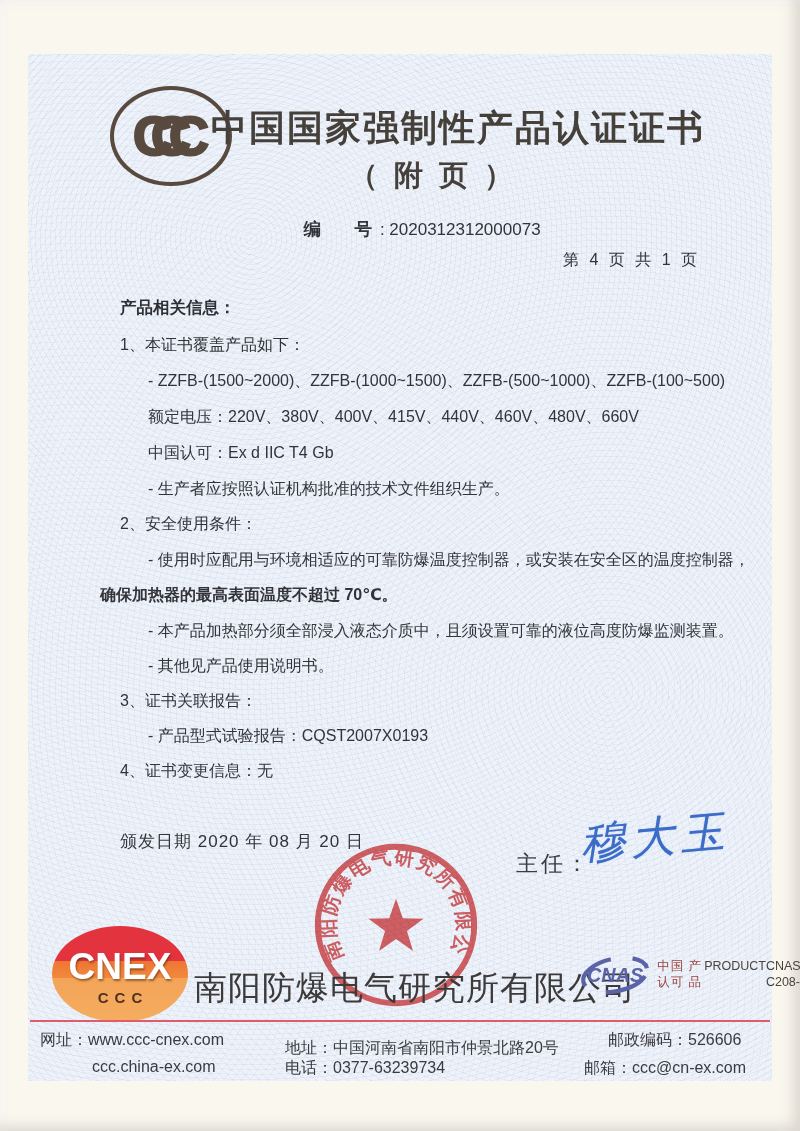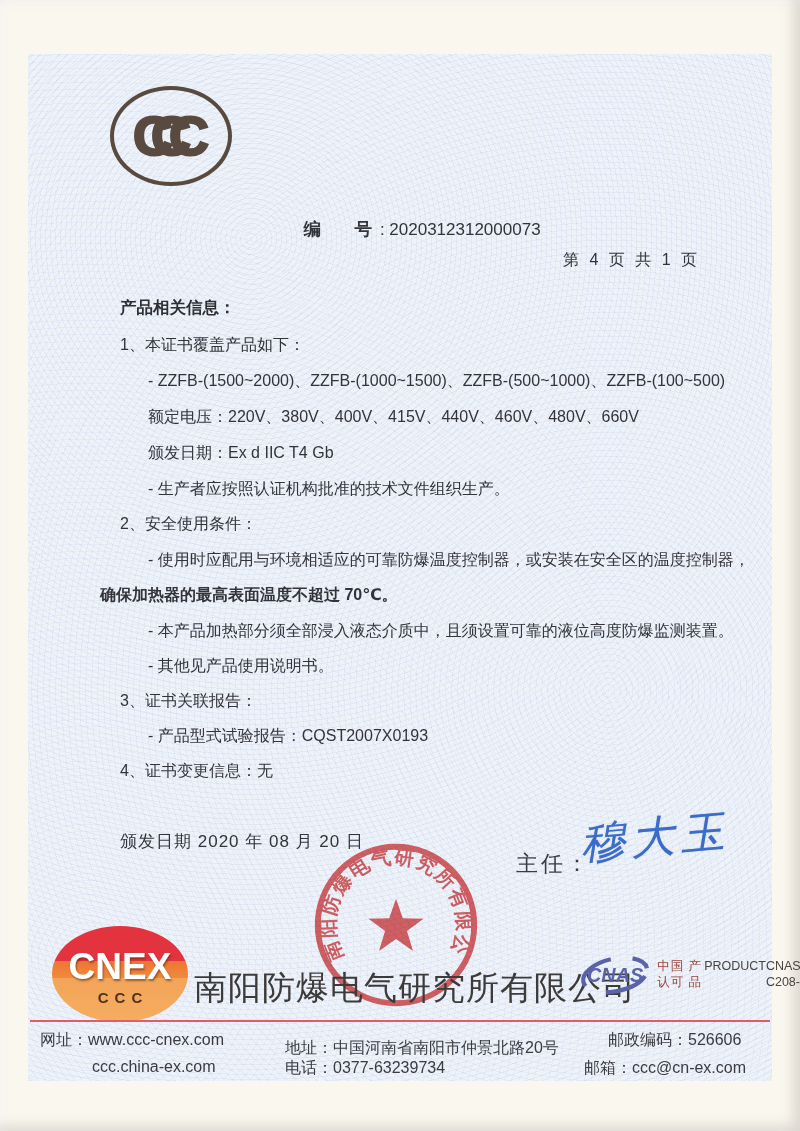--- a/index.html
+++ b/index.html
@@ -109,32 +109,34 @@
 </style>
 </head>
 <body>
 
 <div class="page">
   <div class="panel">
 
     <div class="ccc-logo">
       <span>CCC</span>
     </div>
+    <div class="title">中国国家强制性产品认证证书</div>
+    <div class="subtitle">（ 附 页 ）</div>
 
     <div class="cert-no">
       <b>编　号</b><span>:  2020312312000073</span>
     </div>
     <div class="page-info">第 4 页 共 1 页</div>
 
     <div class="section-header">产品相关信息：</div>
 
     <div class="bline" style="left:92px;  top:281px;">1、本证书覆盖产品如下：</div>
     <div class="bline" style="left:120px; top:317px;">- ZZFB-(1500~2000)、ZZFB-(1000~1500)、ZZFB-(500~1000)、ZZFB-(100~500)</div>
     <div class="bline" style="left:120px; top:353px;">额定电压：220V、380V、400V、415V、440V、460V、480V、660V</div>
-    <div class="bline" style="left:120px; top:389px;">颁发日期：Ex d IIC T4 Gb</div>
+    <div class="bline" style="left:120px; top:389px;">中国认可：Ex d IIC T4 Gb</div>
     <div class="bline" style="left:120px; top:425px;">- 生产者应按照认证机构批准的技术文件组织生产。</div>
     <div class="bline" style="left:92px;  top:460px;">2、安全使用条件：</div>
     <div class="bline" style="left:120px; top:496px;">- 使用时应配用与环境相适应的可靠防爆温度控制器，或安装在安全区的温度控制器，</div>
     <div class="bline" style="left:72px;  top:531px;font-weight:bold;">确保加热器的最高表面温度不超过 70℃。</div>
     <div class="bline" style="left:120px; top:567px;">- 本产品加热部分须全部浸入液态介质中，且须设置可靠的液位高度防爆监测装置。</div>
     <div class="bline" style="left:120px; top:602px;">- 其他见产品使用说明书。</div>
     <div class="bline" style="left:92px;  top:637px;">3、证书关联报告：</div>
     <div class="bline" style="left:120px; top:672px;">- 产品型式试验报告：CQST2007X0193</div>
     <div class="bline" style="left:92px;  top:707px;">4、证书变更信息：无</div>
 

